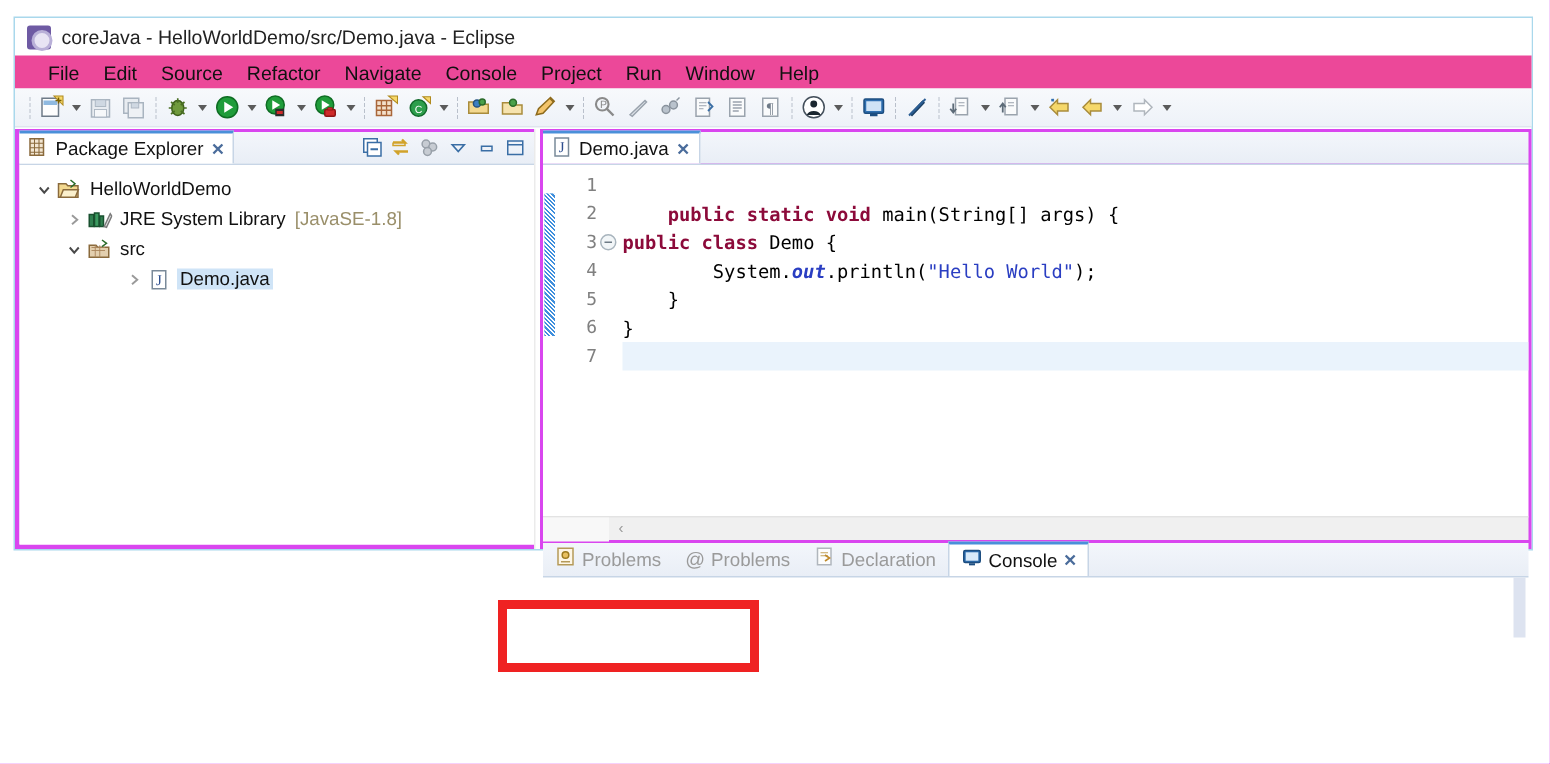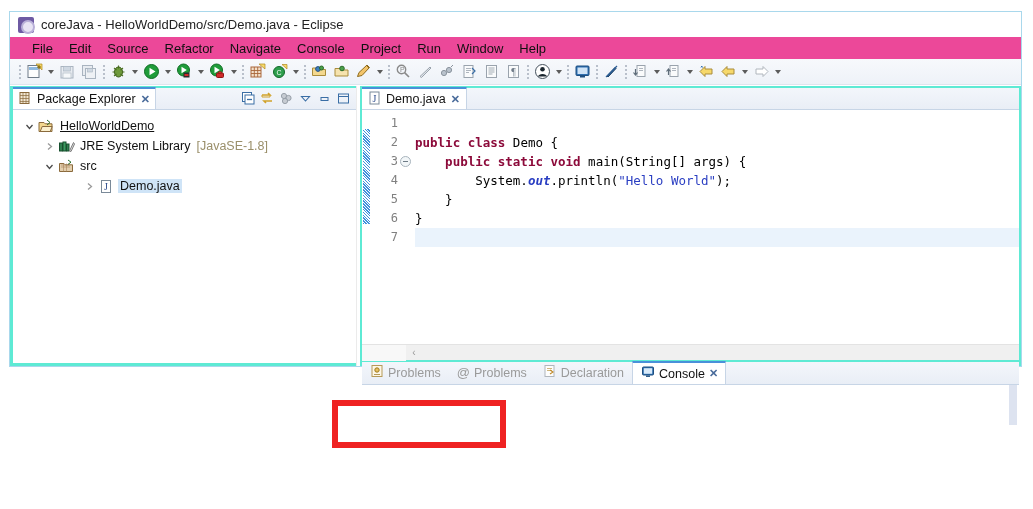--- a/index.html
+++ b/index.html
@@ -98,21 +98,21 @@
     content: "";
     width: 2px; height: 16px;
     background-image: radial-gradient(#b9c0cb 40%, transparent 42%);
     background-size: 2px 4px;
   }
 
   
   .body-area {
     position: absolute;
     left: 0; top: 74px; right: 0; bottom: 0;
-    background: #5eead4;
+    background: #d946ef;
   }
 
   
   .explorer {
     position: absolute;
     left: 3px; top: 2px;
     width: 343px; bottom: 3px;
     background: #ffffff;
   }
   .view-tabbar {
@@ -637,21 +637,21 @@
             <svg width="15" height="15" viewBox="0 0 15 15">
               <rect x="2.5" y="3" width="10" height="9" fill="none" stroke="#3a6ea5"></rect>
               <path d="M2.5 5.5 h10" stroke="#3a6ea5"></path>
             </svg>
           </div>
         </div>
       </div>
 
       <div class="tree">
 
-        <div class="tree-row" style="padding-left:8px;text-decoration:underline;">
+        <div class="tree-row" style="padding-left:8px;">
           <span class="twisty">
             <svg width="11" height="11" viewBox="0 0 11 11">
                 <path d="M2.5 4 L5.5 7.5 L8.5 4" fill="none" stroke="#4a4a4a" stroke-width="1.3"></path>
               </svg>
           </span>
           <span class="tree-icon">
             <svg width="16" height="15" viewBox="0 0 16 15">
               <path d="M1 12.5 V3.5 h5 l1.2 1.3 h6.8 V12.5 Z" fill="#f3d88f" stroke="#8a6a3c"></path>
               <path d="M2.2 12.5 l2 -5 h10 l-2 5 Z" fill="#fbf0cd" stroke="#8a6a3c"></path>
               <path d="M9 1 l3 2.5 l-3 2.5" fill="none" stroke="#2a6b2a" stroke-width="1"></path>
@@ -742,22 +742,22 @@
               <span>3</span>
               <span class="fold"></span>
             </div>
             <div class="gutter-row">4</div>
             <div class="gutter-row">5</div>
             <div class="gutter-row">6</div>
             <div class="gutter-row">7</div>
           </div>
           <div class="code">
             <div class="code-row"> </div>
+            <div class="code-row">    <span class="kw">public</span> <span class="kw">static</span> <span class="kw">void</span> main(String[] args) {</div>
             <div class="code-row"><span class="kw">public</span> <span class="kw">class</span> Demo {</div>
-            <div class="code-row">    <span class="kw">public</span> <span class="kw">static</span> <span class="kw">void</span> main(String[] args) {</div>
             <div class="code-row">        System.<span class="fld">out</span>.println(<span class="str">"Hello World"</span>);</div>
             <div class="code-row">    }</div>
             <div class="code-row">}</div>
             <div class="code-row current"> </div>
           </div>
         </div>
 
         <div class="editor-hscroll">
           <div class="hs-left-gap"></div>
           <div class="hs-arrow">‹</div>

